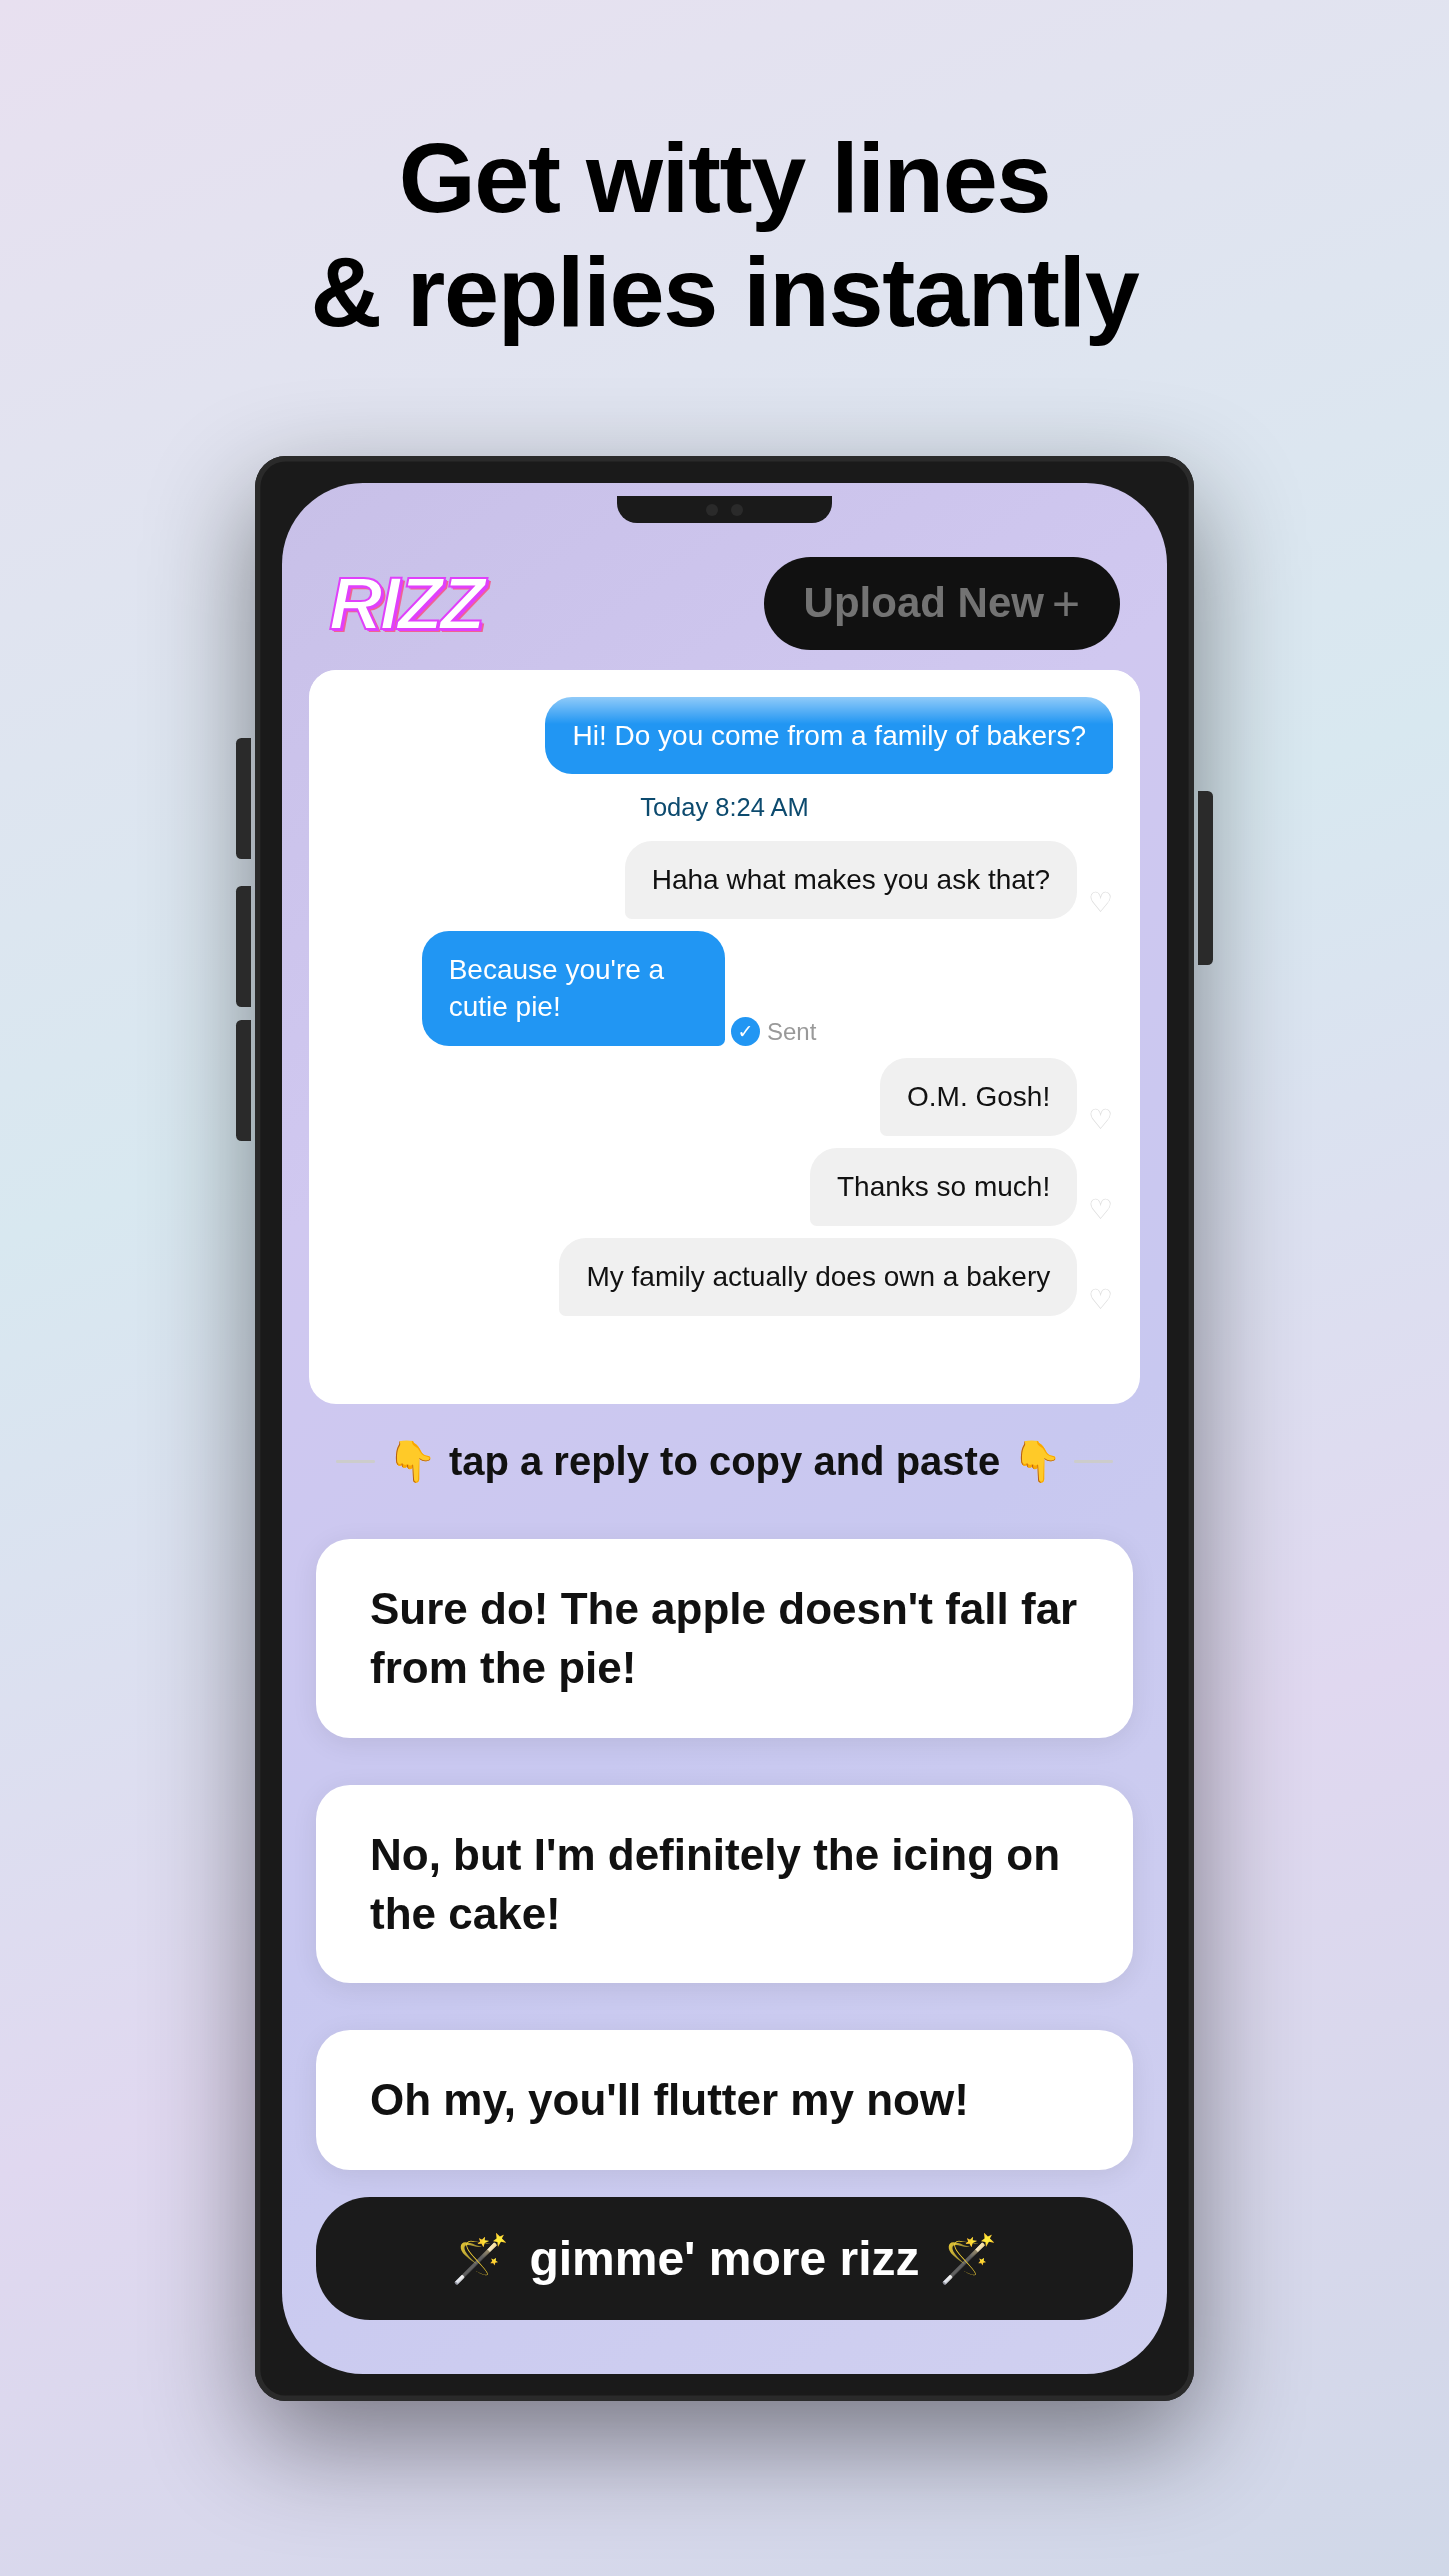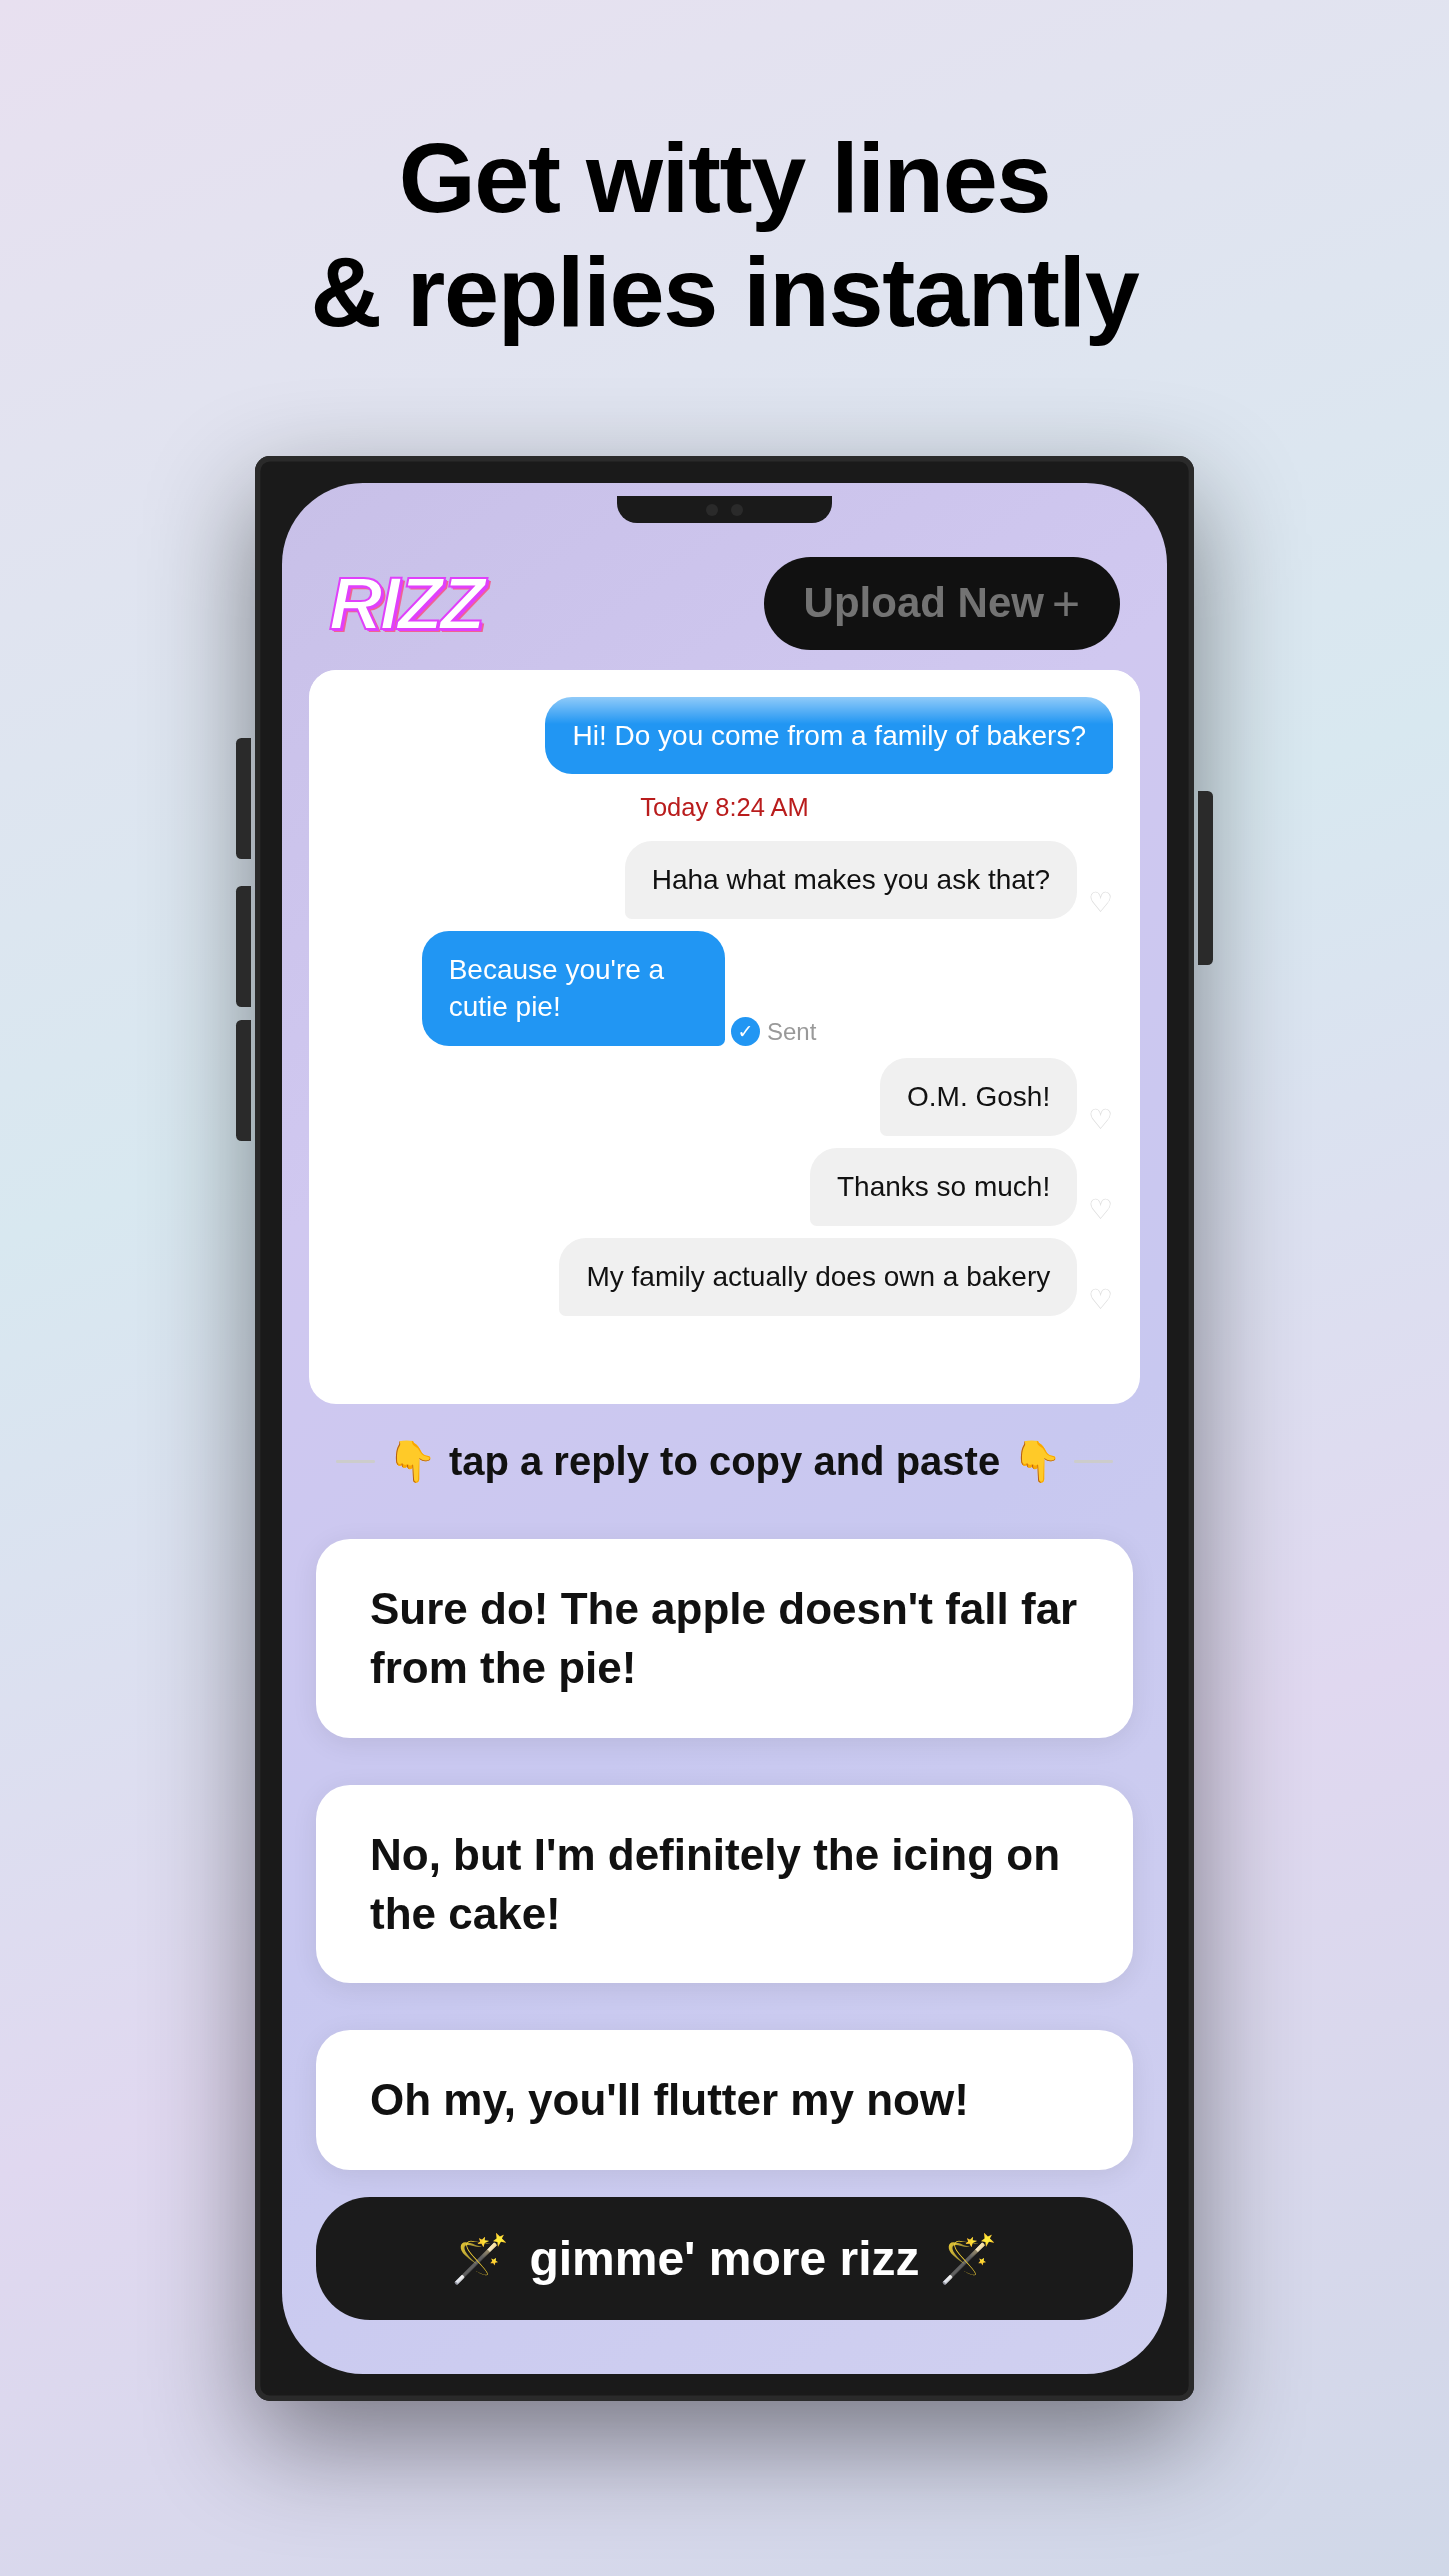--- a/index.html
+++ b/index.html
@@ -30,21 +30,21 @@
       margin-top: 107px;
       position: relative;
       width: 939px;
       height: 1945px;
     }
 
     .phone-shell {
       position: absolute;
       inset: 0;
       background: #1a1a1a;
-      border-radius: 15px;
+      border-radius: 31px;
       box-shadow: 0 40px 107px rgba(0,0,0,0.45), inset 0 0 0 5.4px #2a2a2a;
     }
 
     
     .phone-shell::before {
       content: '';
       position: absolute;
       left: -19px;
       top: 282px;
       width: 14.8px;
@@ -160,21 +160,21 @@
       top: 0; left: 0; right: 0;
       height: 54px;
       background: linear-gradient(to bottom, rgba(255,255,255,1), transparent);
       z-index: 2;
       border-radius: 27px 27px 0 0;
     }
 
     .chat-timestamp {
       text-align: center;
       font-size: 25.5px;
-      color: #b91c1c;
+      color: #0c4a6e;
       margin: 6.7px 0;
     }
 
     .bubble-row {
       display: flex;
       align-items: flex-end;
       gap: 10.7px;
     }
 
     .bubble-row.sent {

